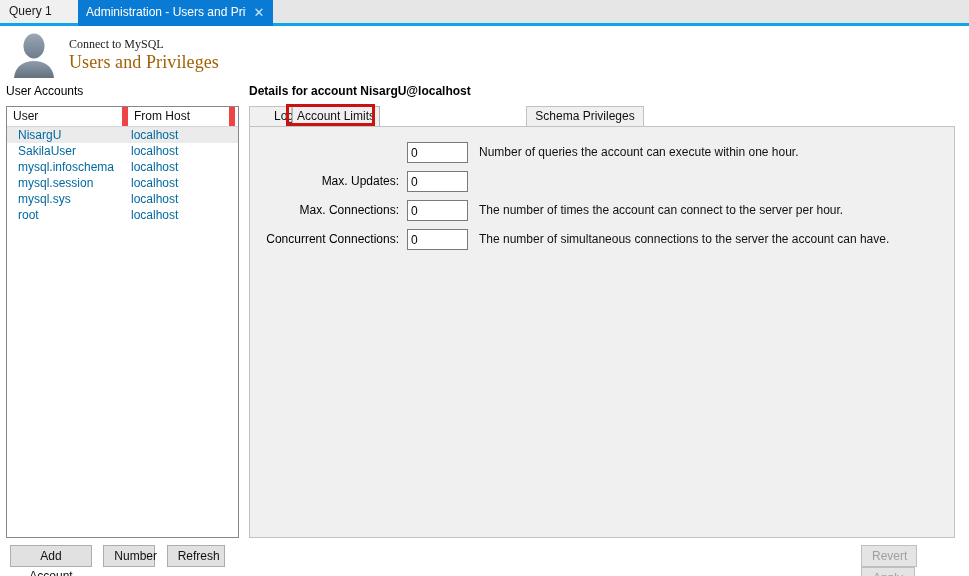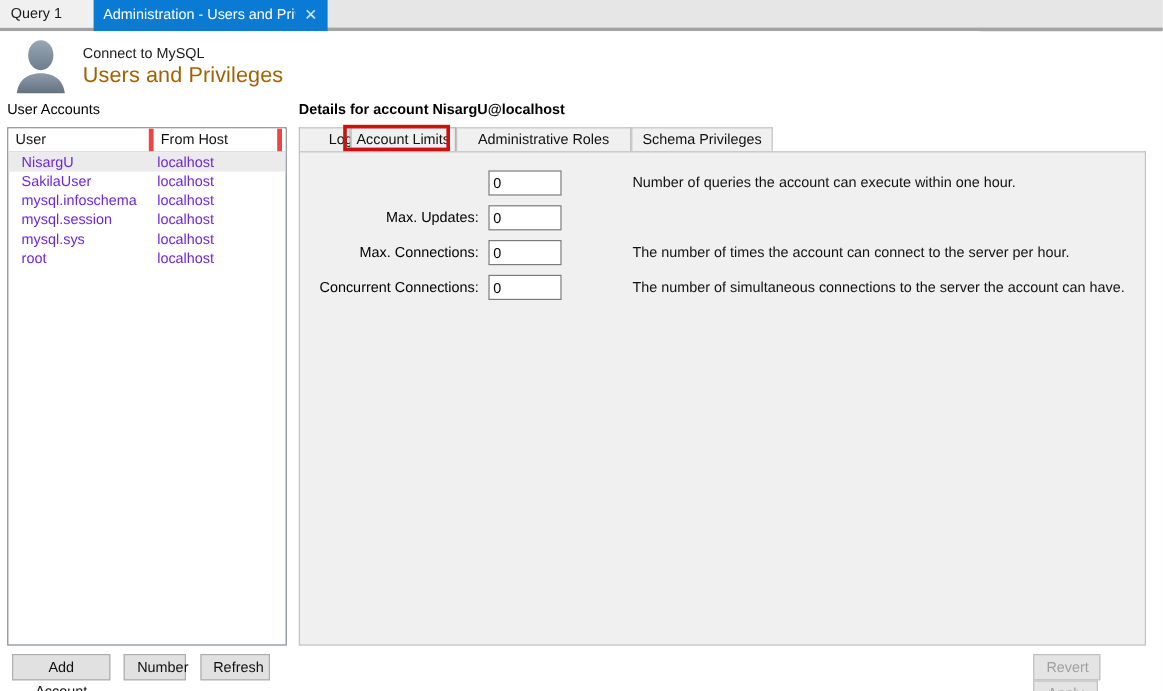--- a/index.html
+++ b/index.html
@@ -17,21 +17,21 @@
     position: relative;
     -webkit-font-smoothing: none;
   }
 
   
   #tabstrip {
     position: absolute;
     left: 0; top: 0;
     width: 969px; height: 26px;
     background: #e6e6e6;
-    border-bottom: 3px solid #a3a3a3;
+    border-bottom: 3px solid #0ea5e9;
     box-sizing: border-box;
   }
   .wtab {
     position: absolute;
     top: 0;
     height: 23px;
     line-height: 23px;
     font-size: 12px;
     padding: 0 12px;
     box-sizing: border-box;
@@ -73,20 +73,21 @@
     font-size: 13px;
     cursor: pointer;
   }
 
   
   #header {
     position: absolute;
     left: 0; top: 26px;
     width: 817px; height: 55px;
     background: #ffffff;
+    font-family: Liberation Serif, serif;
   }
   #avatar {
     position: absolute;
     left: 10px; top: 6px;
     width: 48px; height: 46px;
   }
   #header-sub {
     position: absolute;
     left: 69px; top: 11px;
     font-size: 12px;
@@ -125,21 +126,21 @@
   }
   .colhead {
     position: absolute;
     top: 0;
     height: 19px;
     line-height: 19px;
     font-size: 12px;
     color: #111;
     padding-left: 6px;
     box-sizing: border-box;
-    border-right: 4px solid #ef4444;
+    border-right: 6px solid #ef4444;
     overflow: hidden;
     white-space: nowrap;
     cursor: default;
   }
   #colhead-user   { left: 0;     width: 121px; }
   #colhead-host   { left: 121px; width: 107px; }
   #colhead-filler { left: 228px; width: 5px; border-right: none; }
 
   .urow {
     position: relative;
@@ -147,21 +148,21 @@
     line-height: 16px;
     cursor: default;
   }
   .urow.selected { background: #ebebeb; }
   .ucell {
     position: absolute;
     top: 0;
     height: 32px;
     line-height: 16px;
     font-size: 12px;
-    color: #6d28d9;
+    color: #0369a1;
     white-space: nowrap;
     overflow: hidden;
   }
   .ucell-user { left: 11px; width: 110px; }
   .ucell-host { left: 124px; width: 104px; }
 
   #left-buttons {
     position: absolute;
     left: 10px; top: 545px;
     height: 22px;
@@ -268,21 +269,20 @@
     outline: none;
   }
   .fhint {
     position: absolute;
     left: 219px; top: 0;
     height: 22px;
     line-height: 21px;
     font-size: 12px;
     color: #111;
     white-space: nowrap;
-    margin-left: 48px;
   }
 
   #right-buttons {
     position: absolute;
     left: 841px; top: 545px;
     height: 18px;
     padding-left: 20px;
   }
   #btn-revert { width: 56px; margin-right: 8px; }
   #btn-apply  { width: 54px; }
@@ -371,21 +371,20 @@
   <button class="btn" id="btn-add">Add Account</button>
   <button class="btn" id="btn-delete">Number</button>
   <button class="btn" id="btn-refresh">Refresh</button>
 </div>
 
 <div id="details-title">Details for account NisargU@localhost</div>
 
 <div id="tabrow">
   <div class="ptab" id="ptab-login">Login</div>
   <div class="ptab active" id="ptab-limits">Account Limits</div>
-  <div class="ptab" id="ptab-roles">Administrative Roles</div>
   <div class="ptab" id="ptab-schema">Schema Privileges</div>
 </div>
 
 <div id="panel">
   <div id="panel-fields">
       <div class="frow" style="top: 15px; left: 10px; width: 690px;">
         <input type="text" class="finput" value="0" style="">
         <div class="fhint">Number of queries the account can execute within one hour.</div>
       </div>
       <div class="frow" style="top: 44px; left: 10px; width: 690px;">

